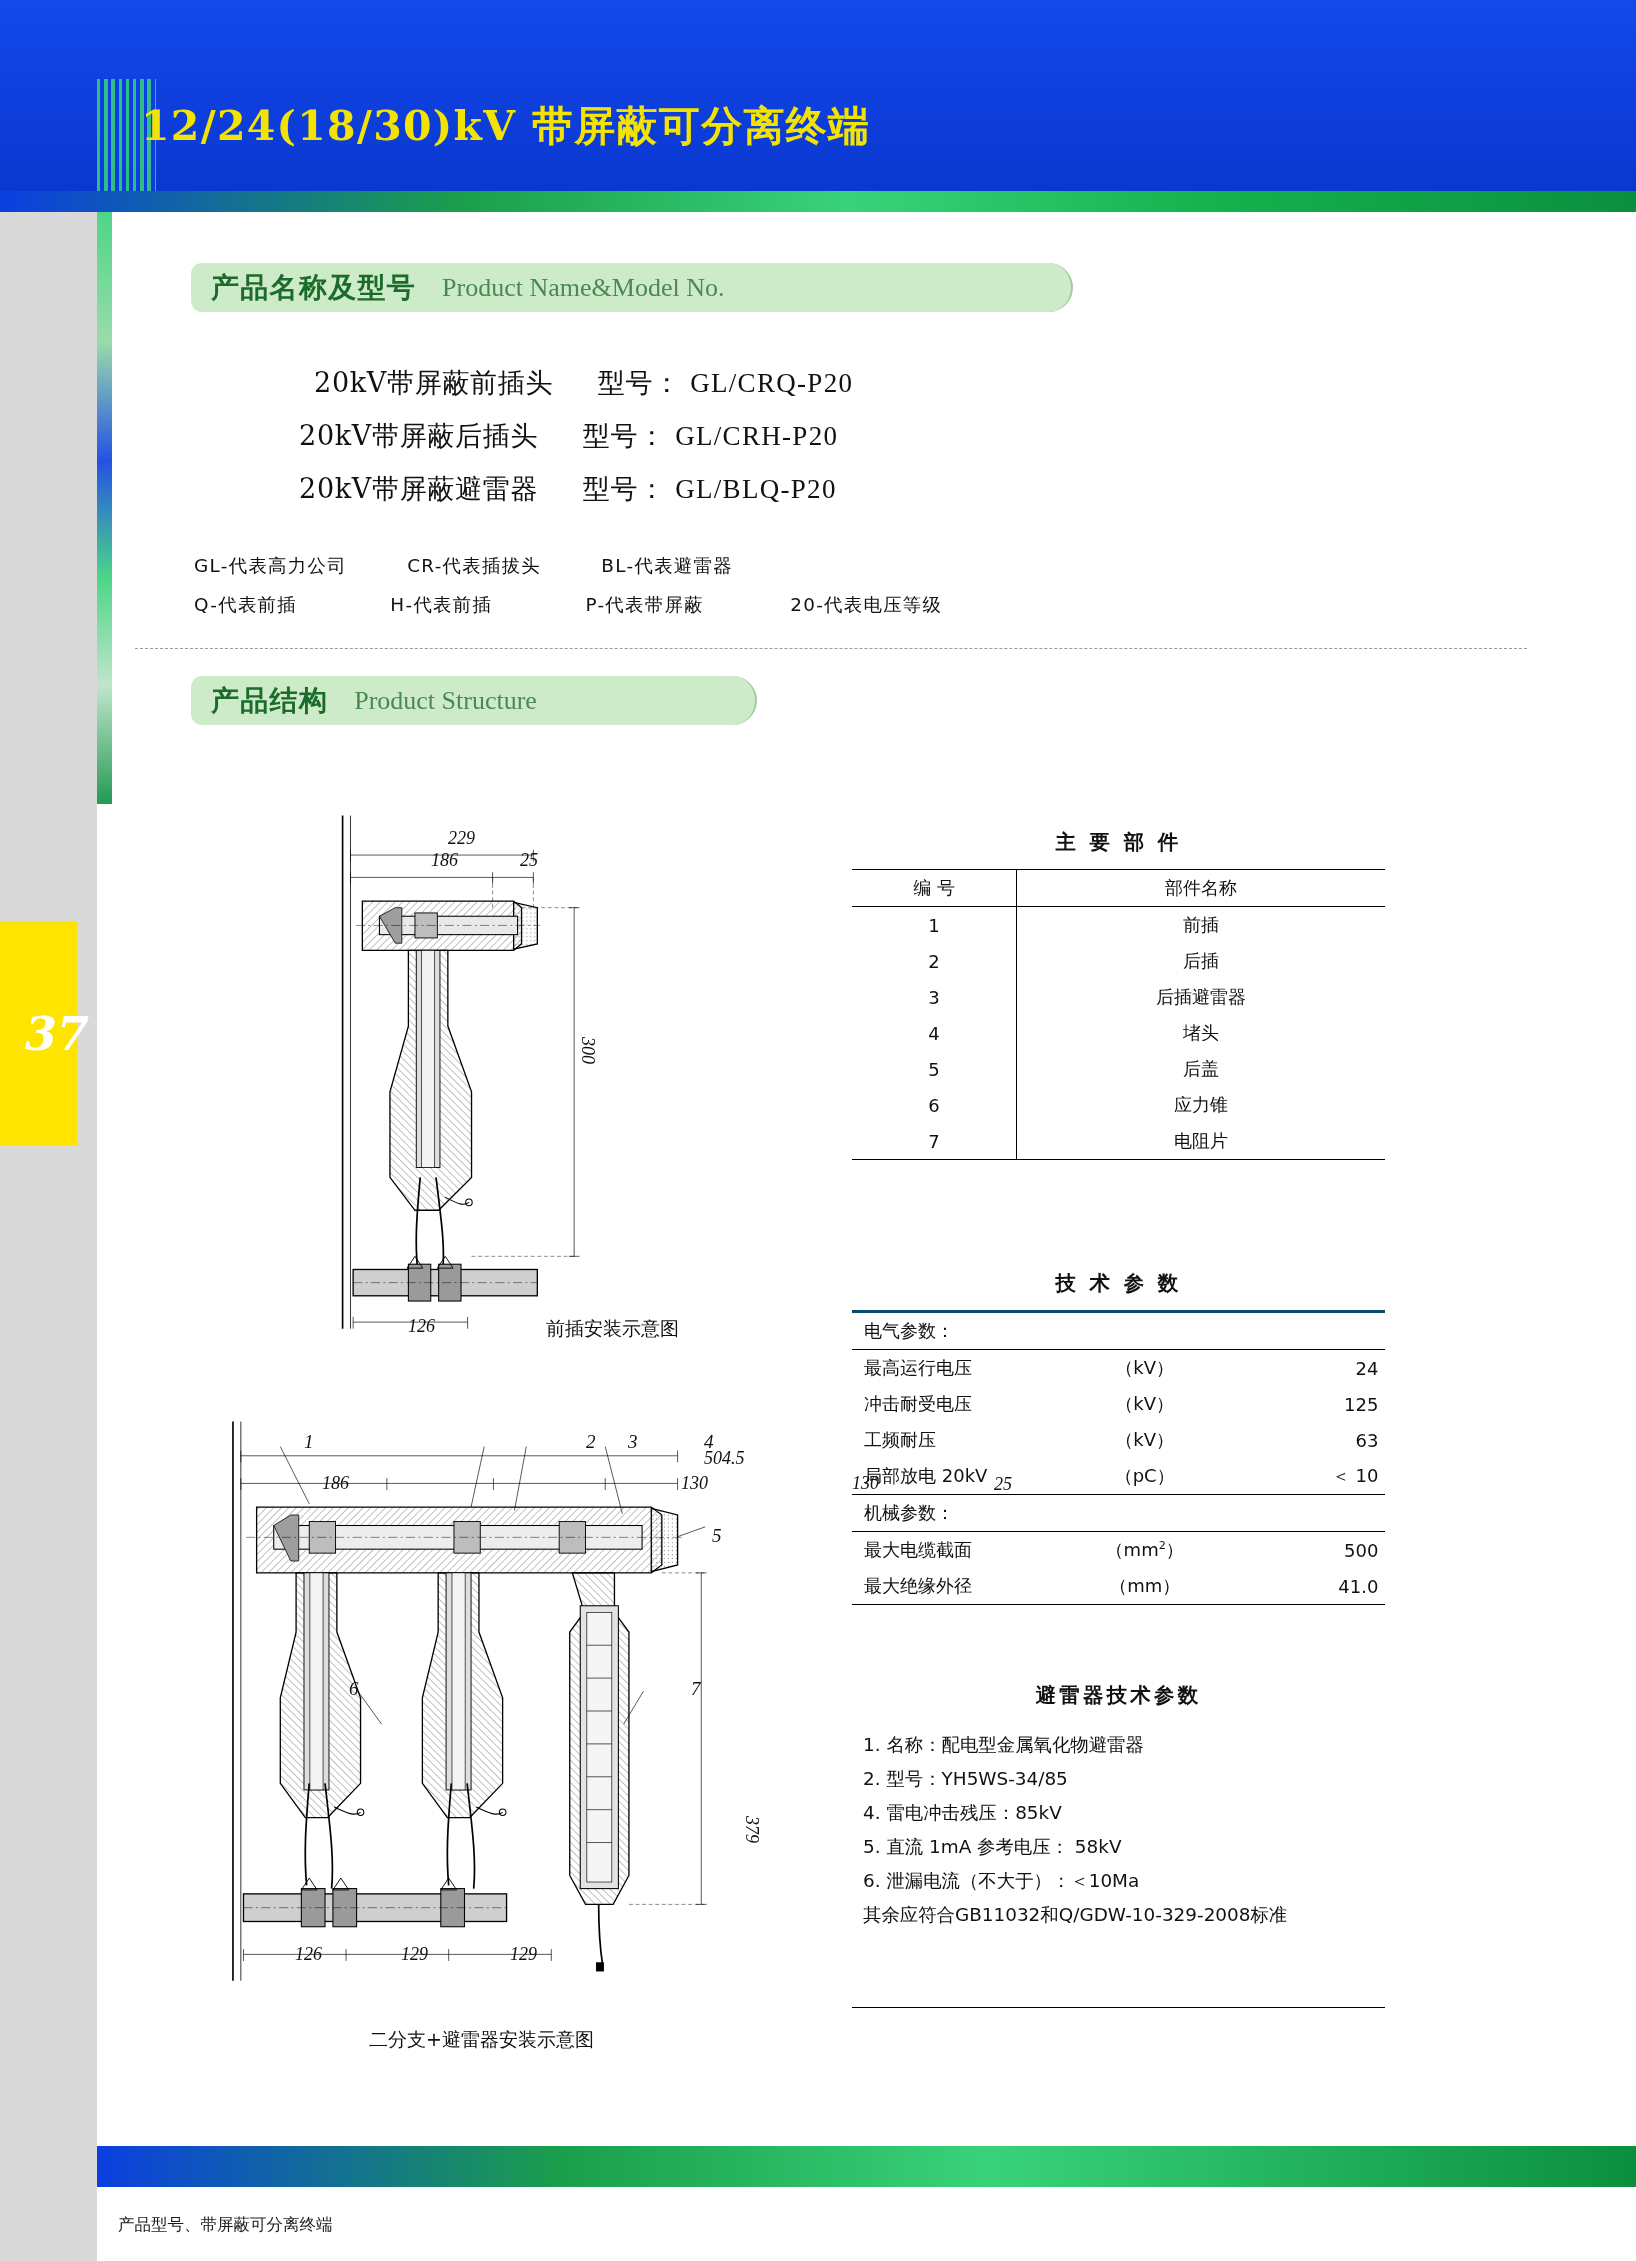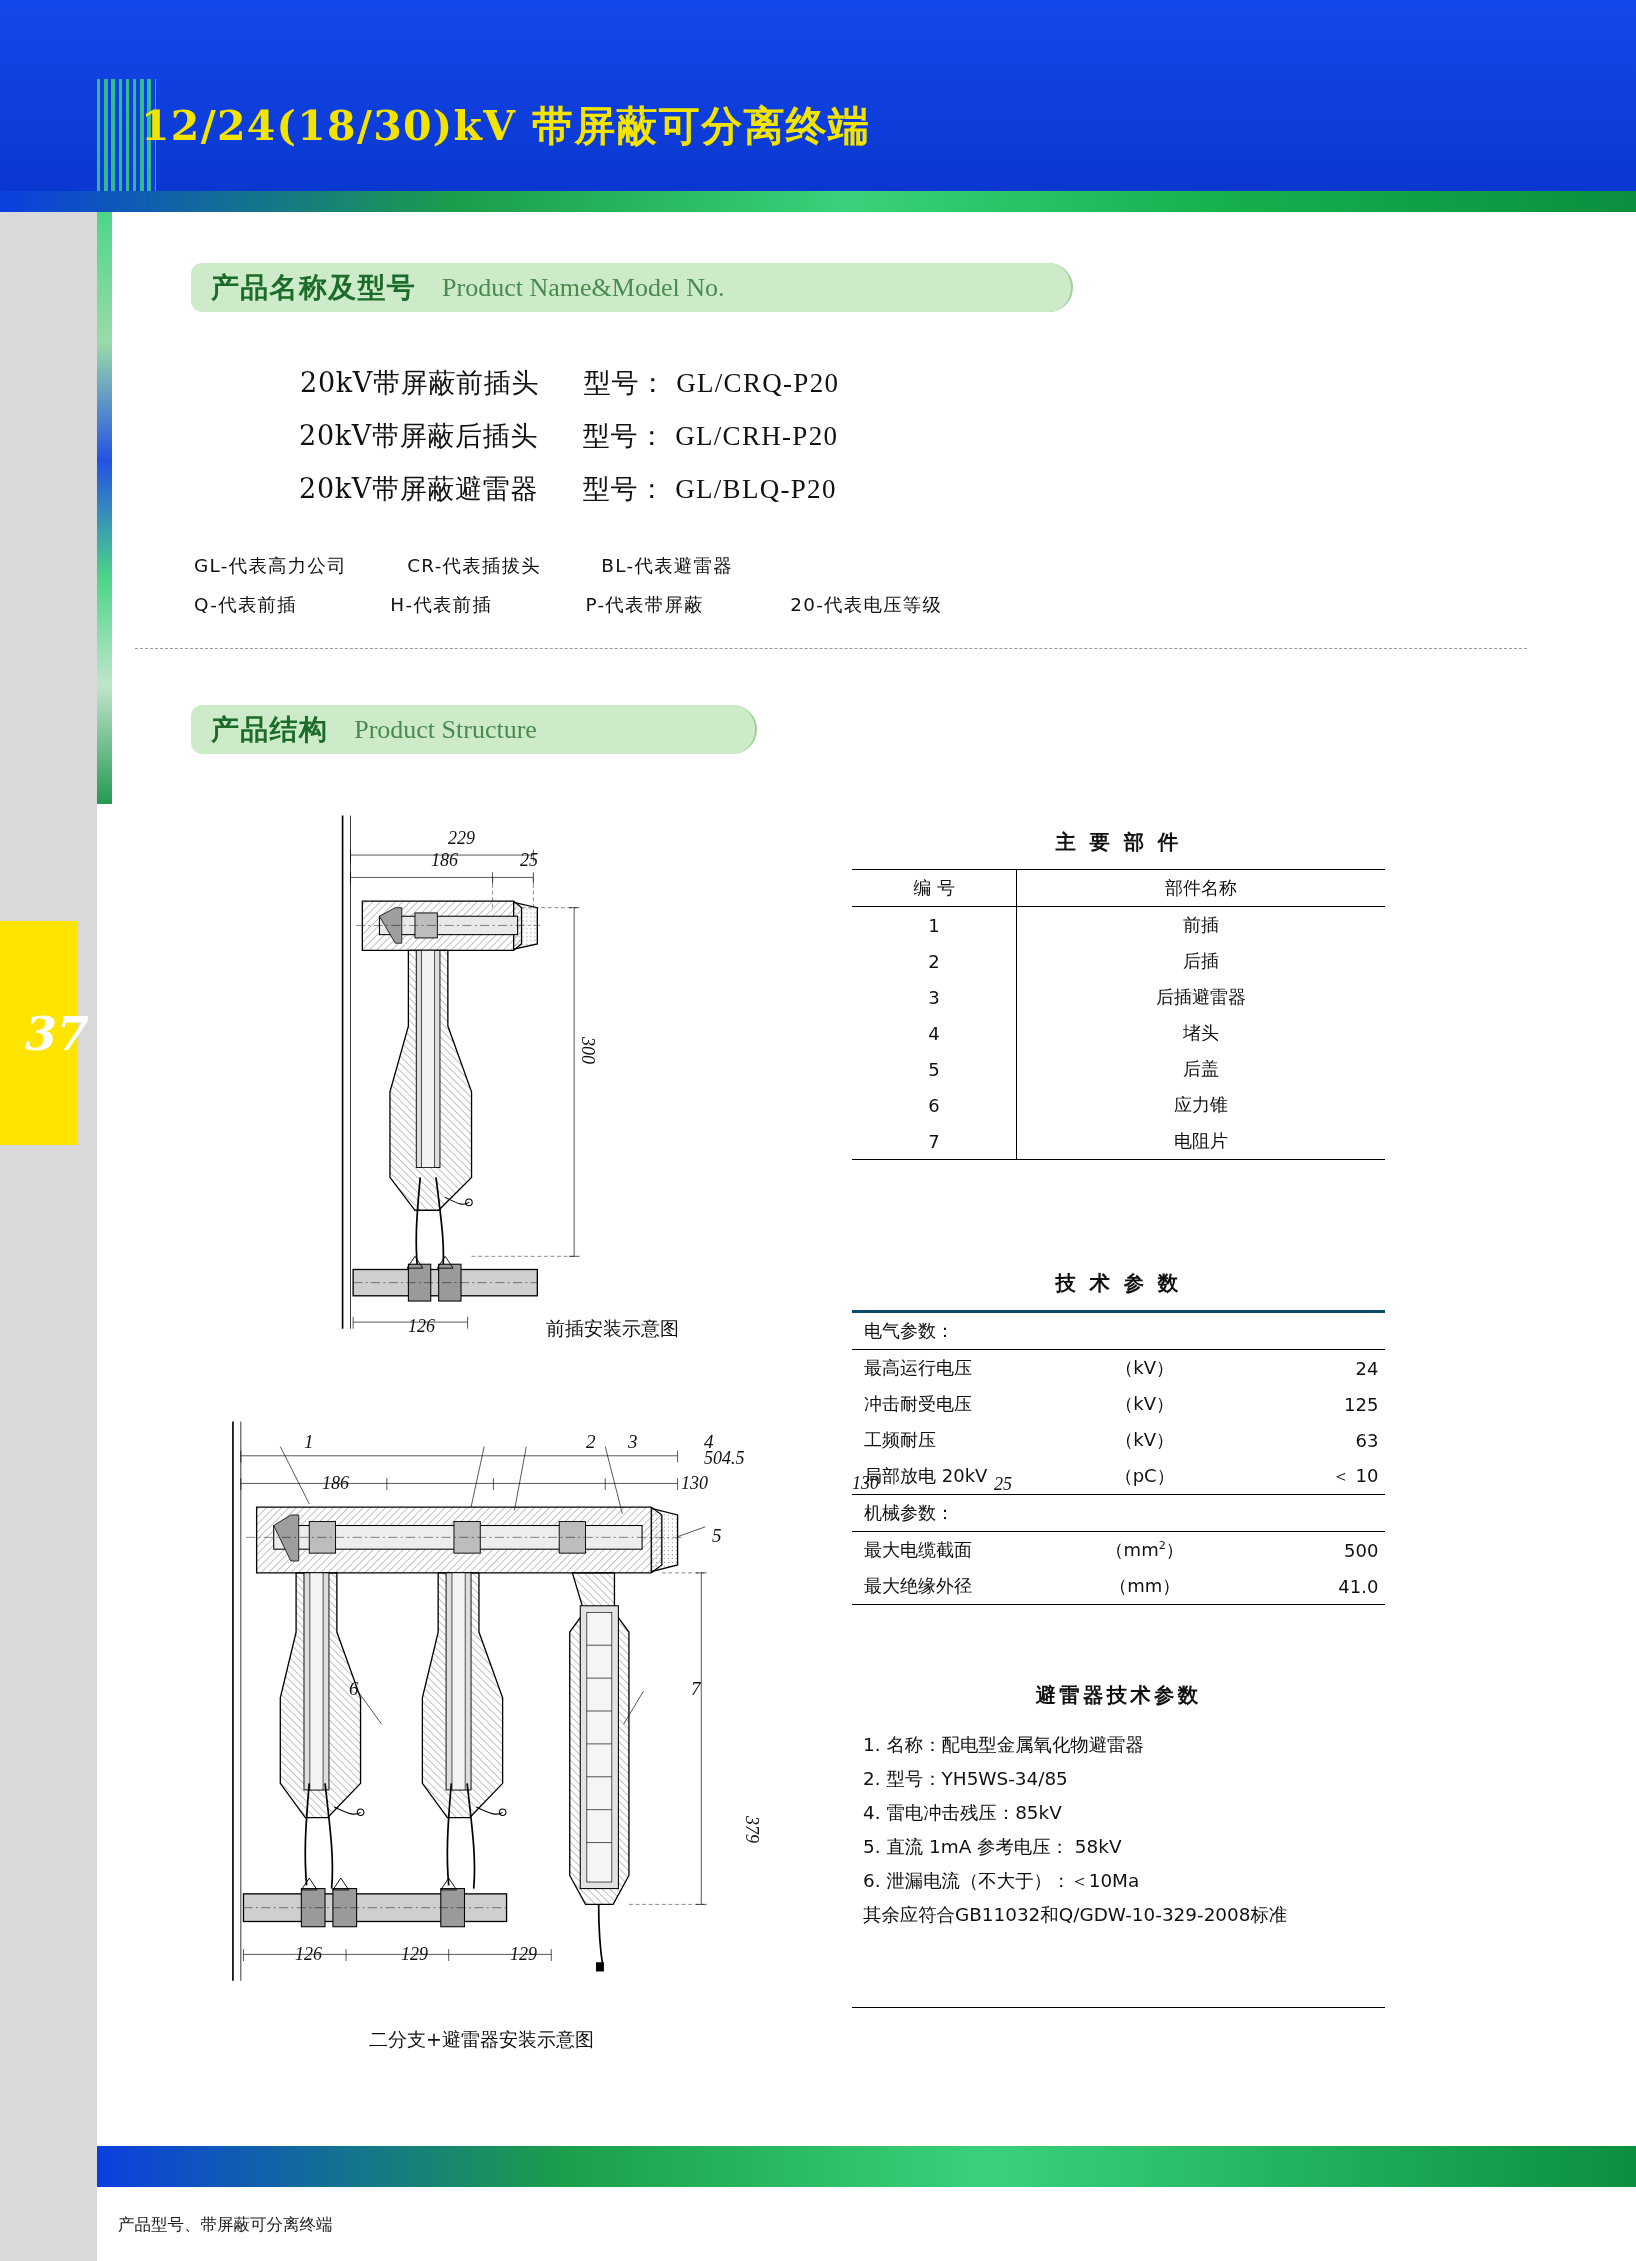--- a/index.html
+++ b/index.html
@@ -182,21 +182,21 @@
 
 <div class="page-tab">
   <span>37</span>
 </div>
 
 <div class="sec" style="left:191px; top:263px; width:882px;">
   <span class="cn">产品名称及型号</span>
   <span class="en">Product Name&amp;Model  No.</span>
 </div>
 
-<div class="model-row" style="left:300px; top:365px;">
+<div class="model-row" style="left:314px; top:365px;">
   <span>20kV带屏蔽前插头</span>
   <span style="display:inline-block;width:26px"></span>
   <span>型号：</span>
   <span class="mono">GL/CRQ-P20</span>
 </div>
 <div class="model-row" style="left:299px; top:418px;">
   <span>20kV带屏蔽后插头</span>
   <span style="display:inline-block;width:26px"></span>
   <span>型号：</span>
   <span class="mono">GL/CRH-P20</span>
@@ -220,21 +220,21 @@
   <span style="display:inline-block;width:79px"></span>
   <span>H-代表前插</span>
   <span style="display:inline-block;width:79px"></span>
   <span>P-代表带屏蔽</span>
   <span style="display:inline-block;width:72px"></span>
   <span>20-代表电压等级</span>
 </div>
 
 <div class="dash-sep"></div>
 
-<div class="sec" style="left:191px; top:705px; width:566px;">
+<div class="sec" style="left:191px; top:676px; width:566px;">
   <span class="cn">产品结构</span>
   <span class="en">Product Structure</span>
 </div>
 
 <svg width="540" height="546" viewBox="0 0 820 830" style="left:316px; top:809px;">
   <defs>
     <pattern id="hatchA" width="8" height="8" patternUnits="userSpaceOnUse" patternTransform="rotate(45)">
       <line x1="0" y1="0" x2="0" y2="8" stroke="#555" stroke-width="1.1"></line>
     </pattern>
     <pattern id="hatchB" width="8" height="8" patternUnits="userSpaceOnUse" patternTransform="rotate(-45)">

